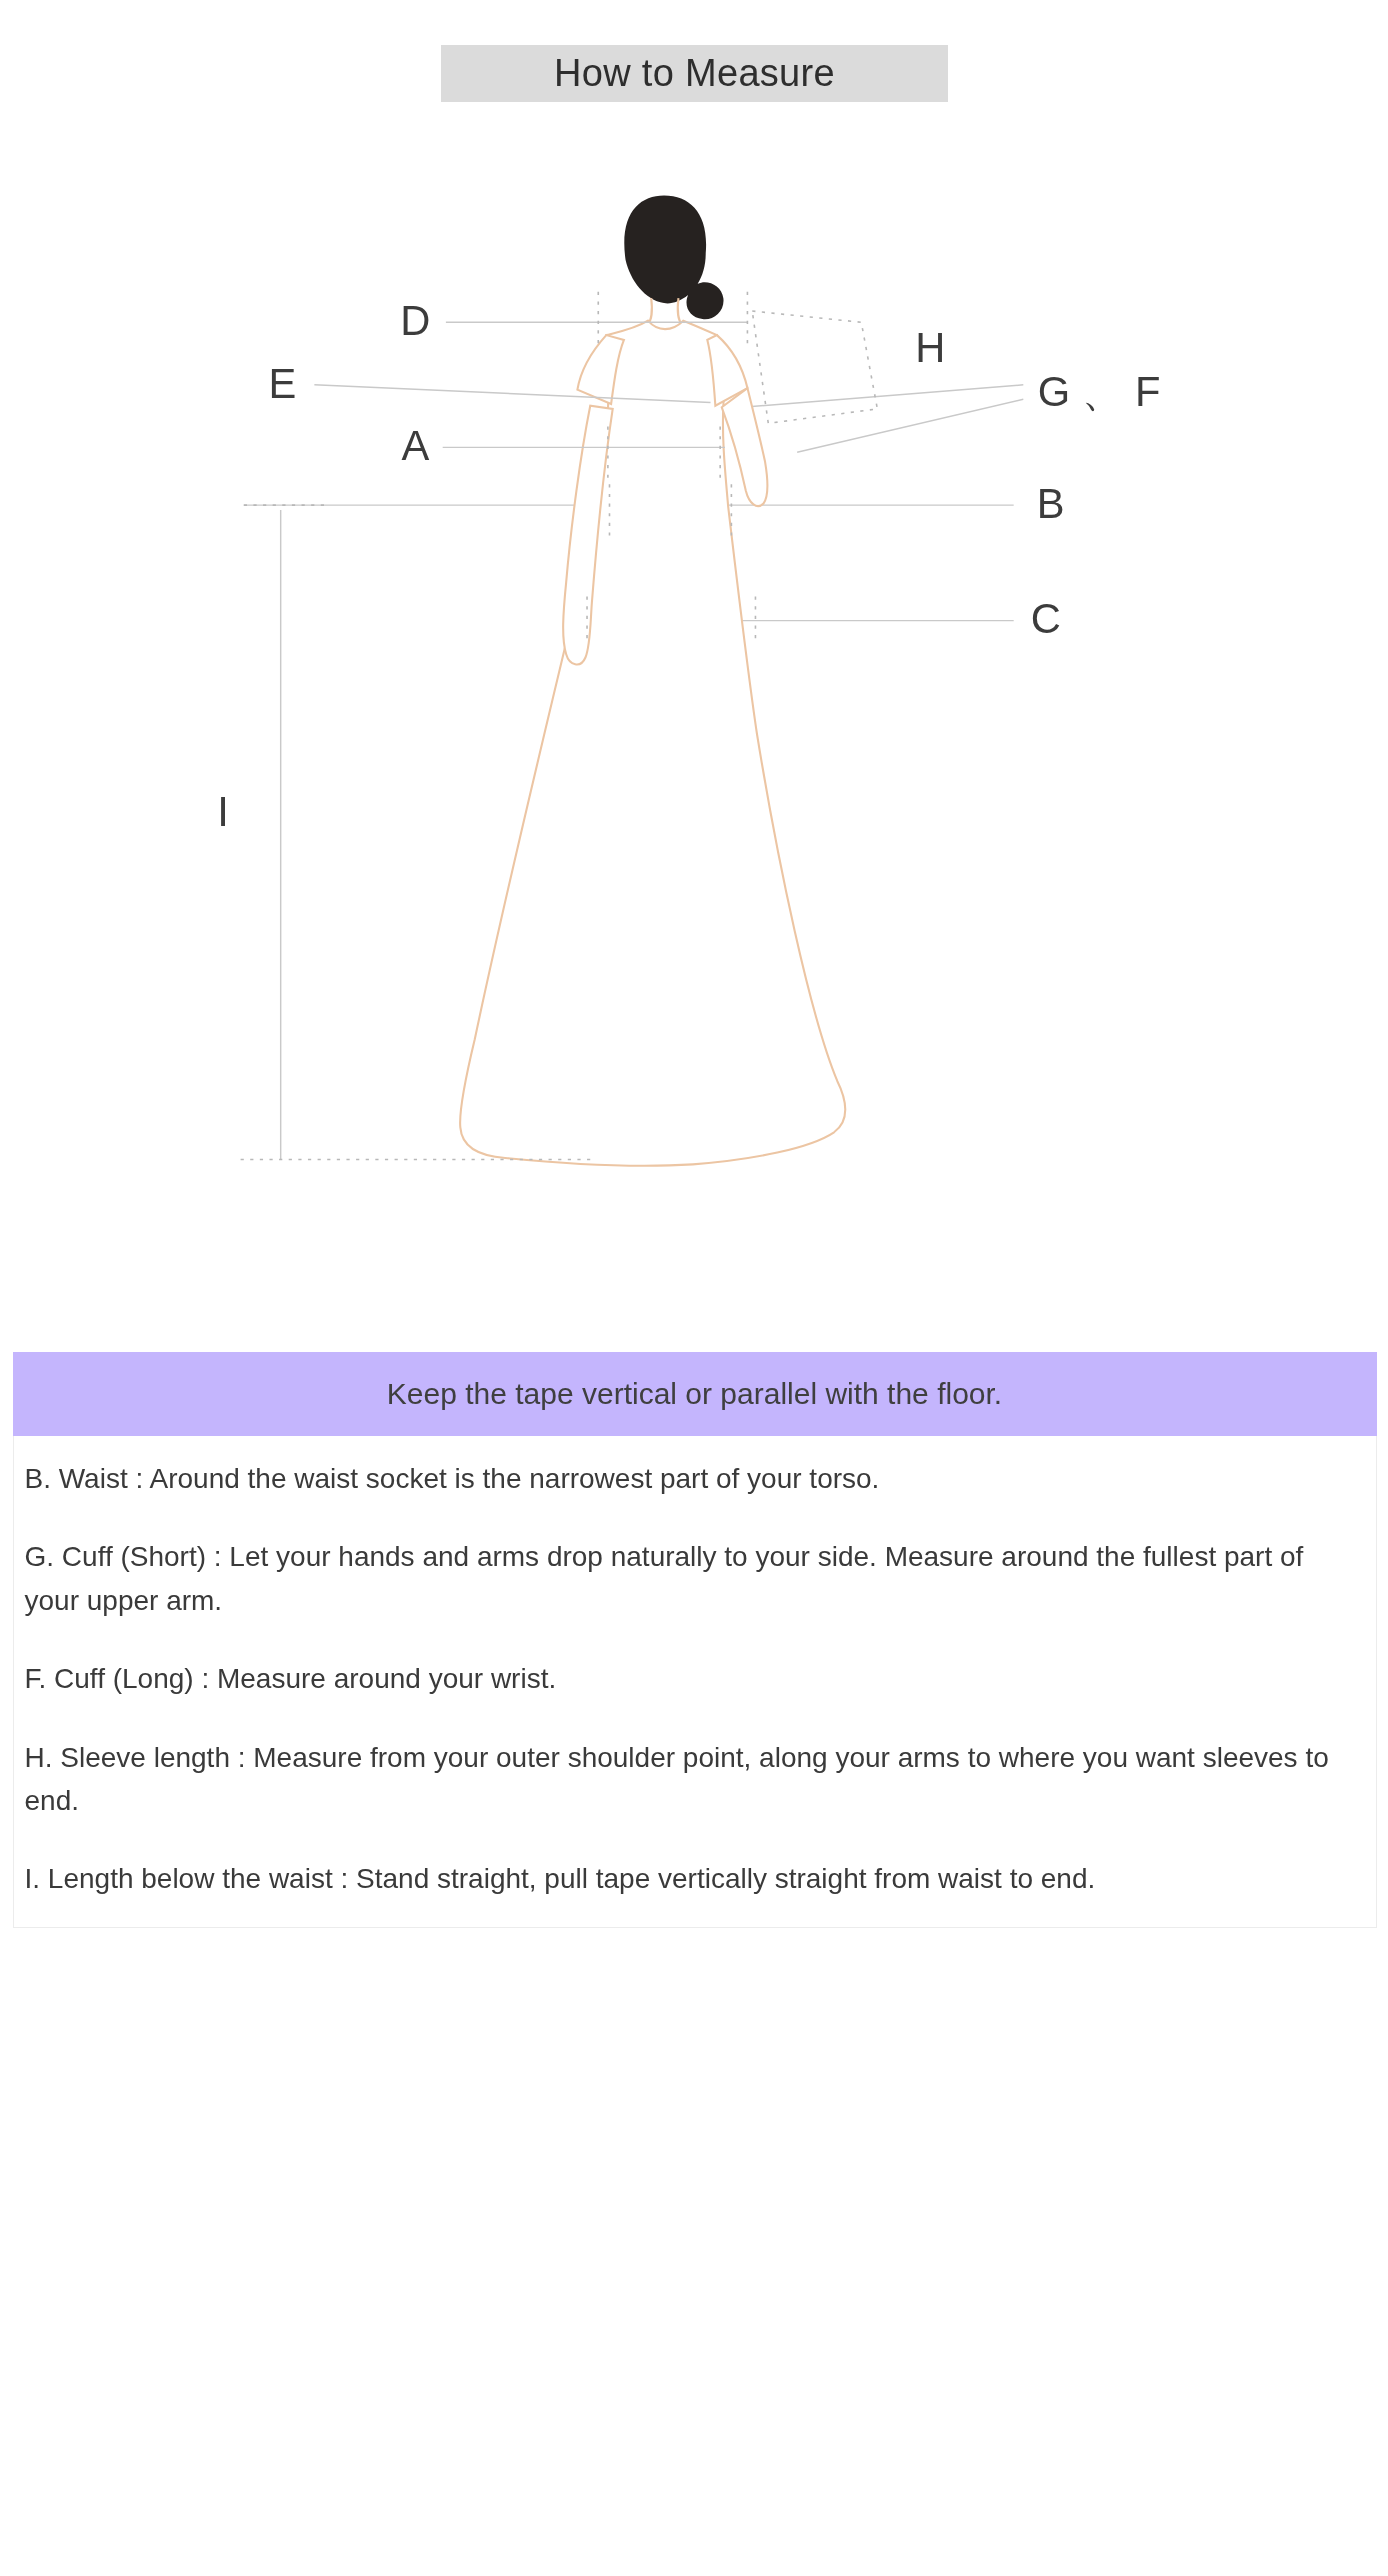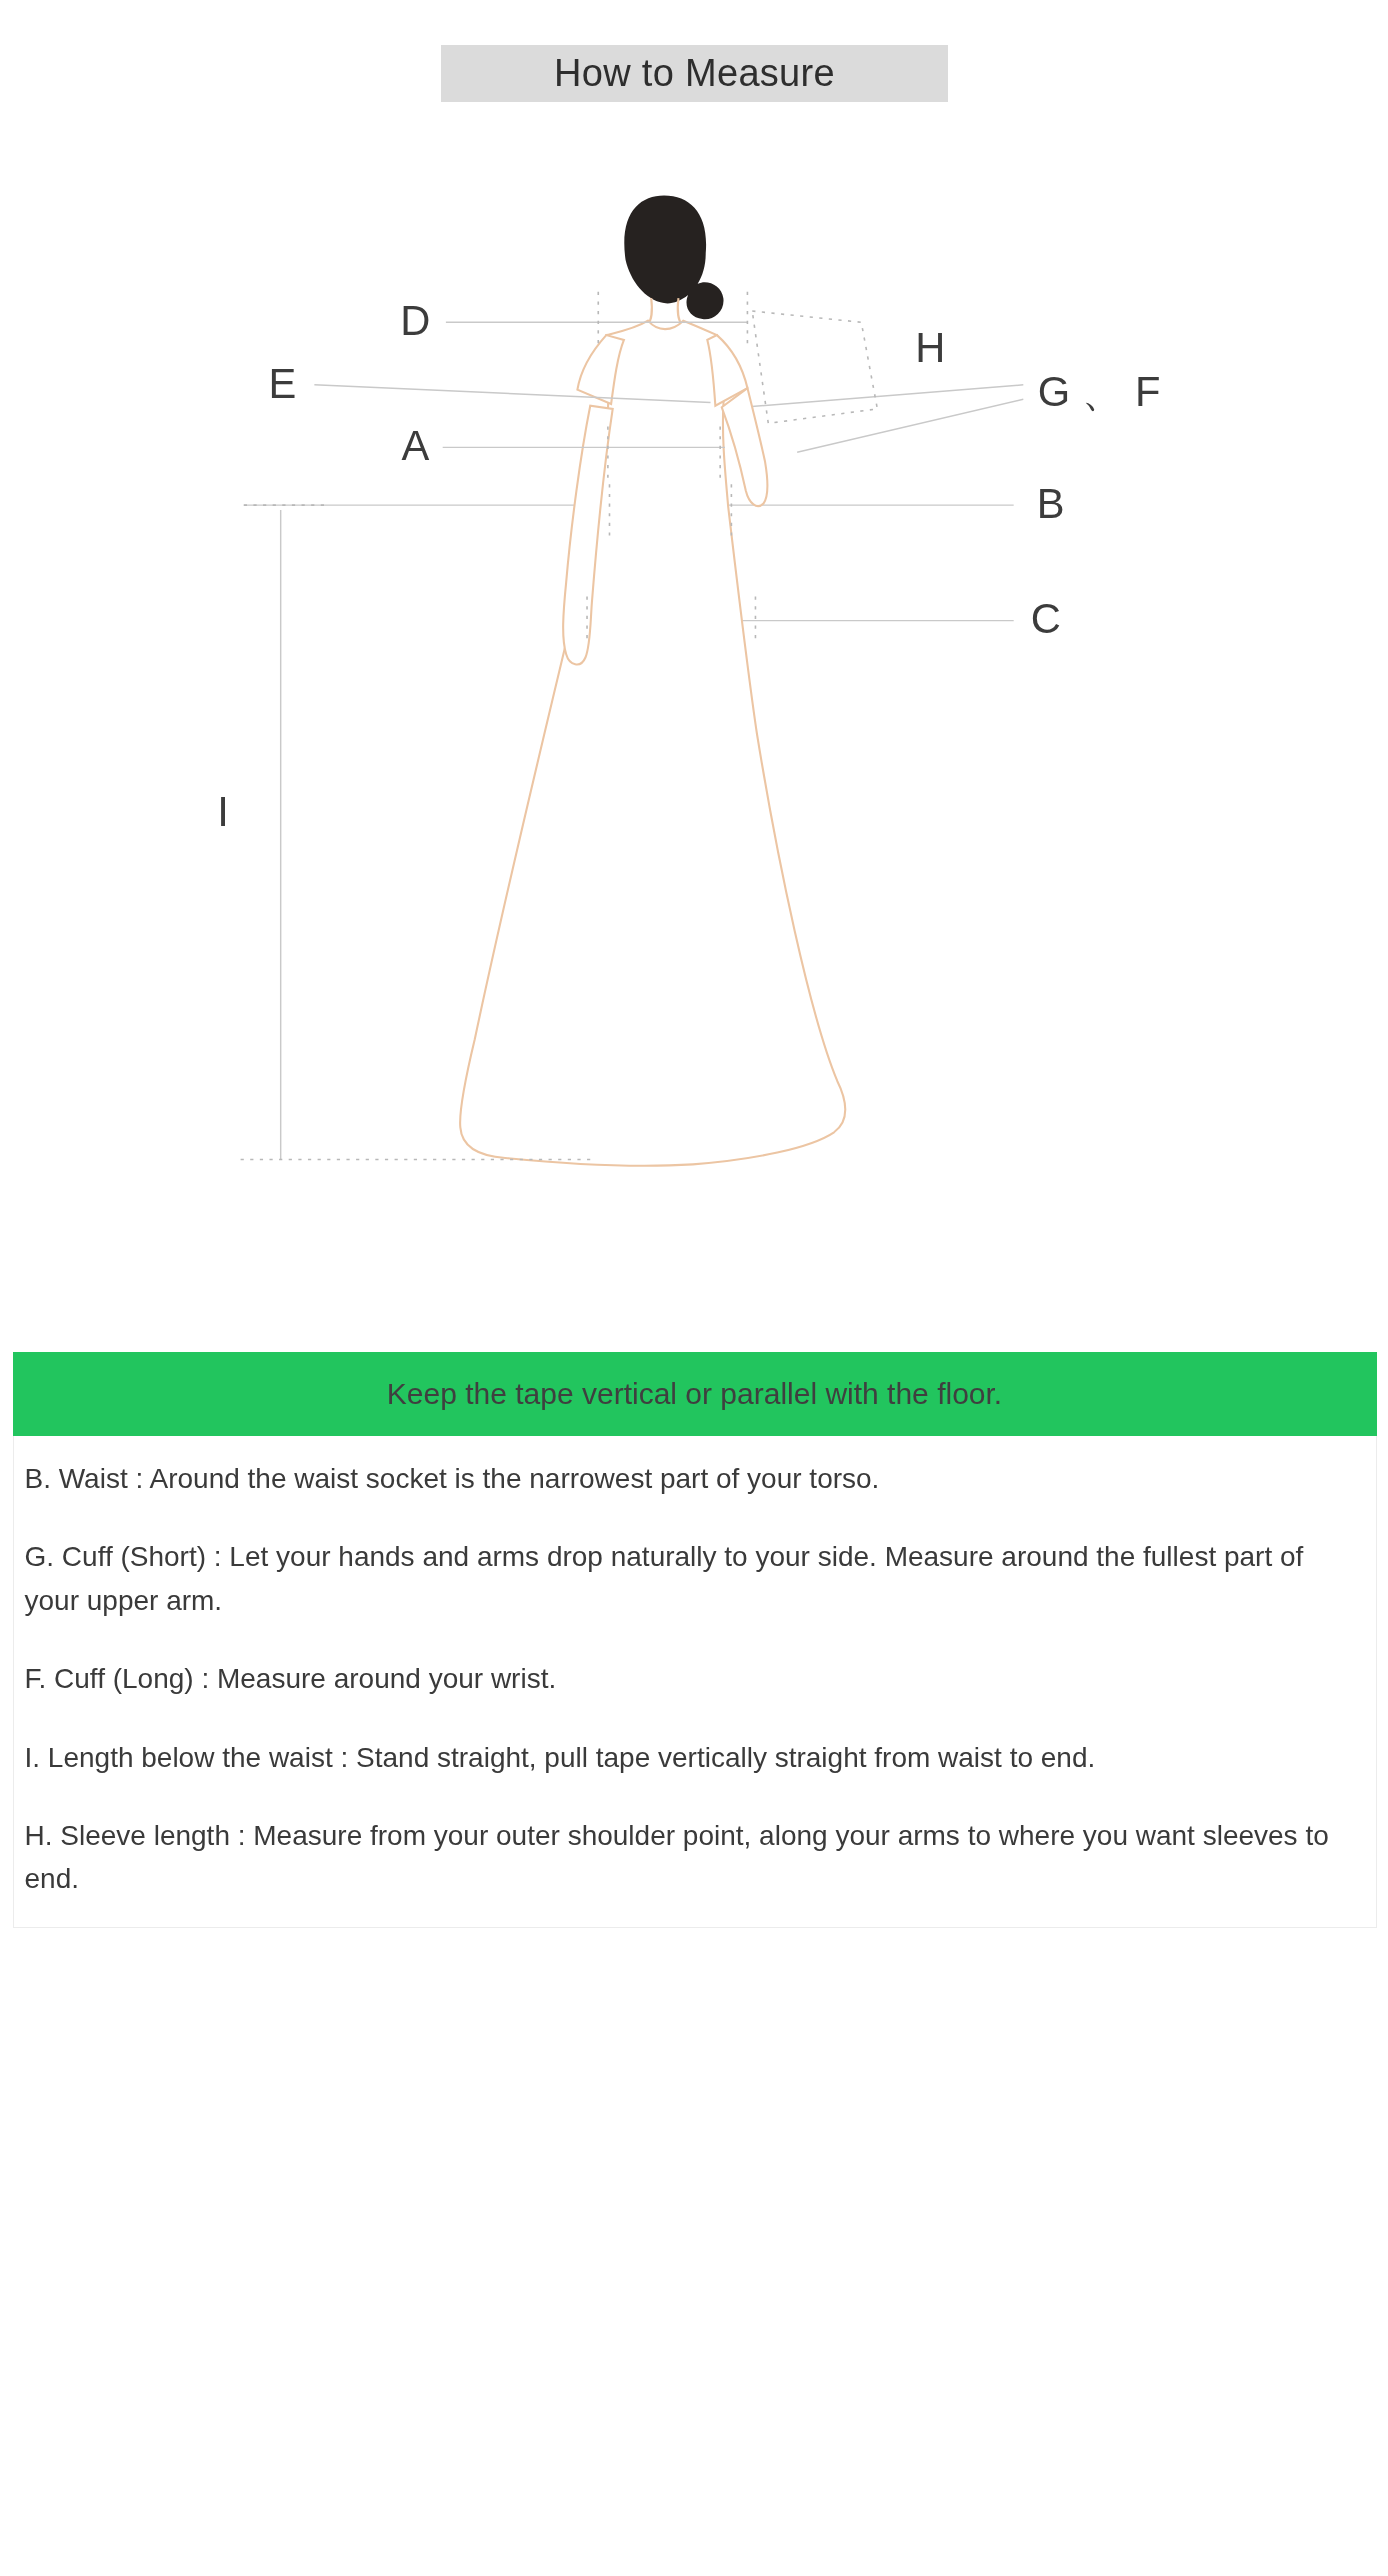--- a/index.html
+++ b/index.html
@@ -12,21 +12,21 @@
     width:507px;height:57px;margin:45px auto 0 auto;
     background:#dbdbdb;display:flex;align-items:center;justify-content:center;
     font-size:38px;color:#2e2e2e;letter-spacing:0.3px;
   }
   .figure-wrap{
     position:relative;width:1389px;height:1227px;margin-top:23px;
   }
   .figure-wrap svg{display:block;width:1389px;height:1227px;}
   .lower{margin:0 12.5px;}
   .banner{
-    background:#22c55e;height:84px;display:flex;align-items:center;justify-content:center;
+    background:#c4b5fd;height:84px;display:flex;align-items:center;justify-content:center;
     font-size:30px;color:#3f3f3f;
   }
   .instr-list{
     border:0.7px solid #ececec;border-top:none;
     padding:21px 11px 4.2px 11px;
   }
   .instr-list p{
     margin:0 0 35px 0;font-size:28px;line-height:1.55;color:#3a3a3a;
   }
   .instr-list p:last-child{margin-bottom:22px;}
@@ -98,19 +98,19 @@
       </g>
     </svg>
   </div>
 
   <div class="lower">
     <div class="banner">Keep the tape vertical or parallel with the floor.</div>
     <div class="instr-list">
       <p>B. Waist :  Around the waist socket is the narrowest part of your torso.</p>
       <p>G. Cuff (Short) : Let your hands and arms drop naturally to your side. Measure around the fullest part of your upper arm.</p>
       <p>F. Cuff (Long) : Measure around your wrist.</p>
+      <p>H. Sleeve length : Measure from your outer shoulder point, along your arms to where you want sleeves to end.</p>
       <p>I.  Length below the waist : Stand straight, pull tape vertically straight from waist to end.</p>
-      <p>H. Sleeve length : Measure from your outer shoulder point, along your arms to where you want sleeves to end.</p>
     </div>
   </div>
 
 </div>
 
 
 </body></html>

